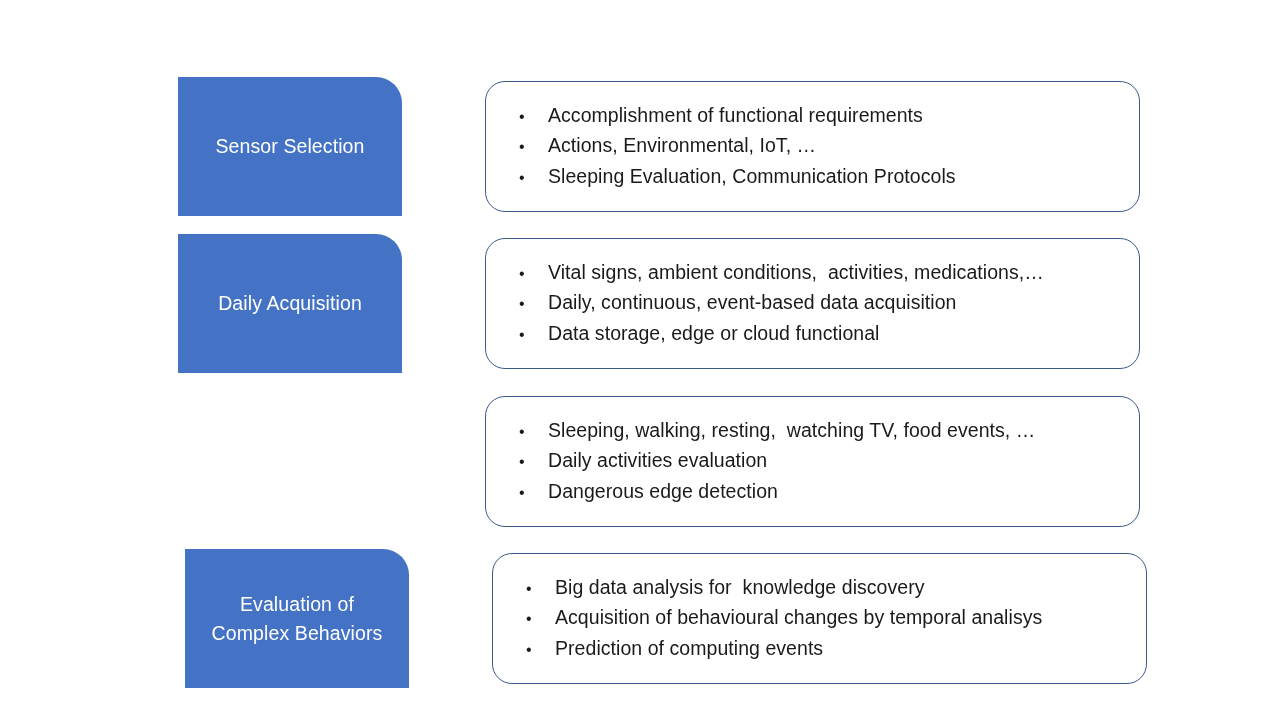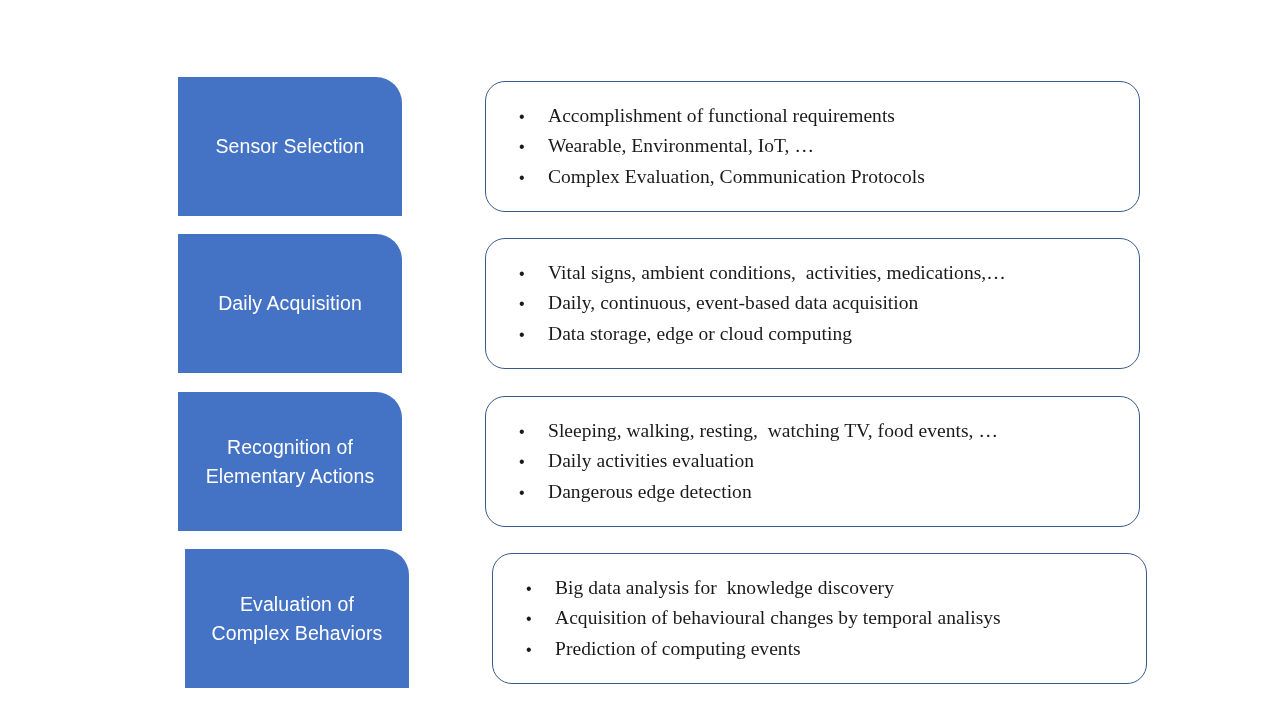--- a/index.html
+++ b/index.html
@@ -99,45 +99,44 @@
     font-size: 16px;
     line-height: 29.5px;
     color: #1a1a1a;
     text-align: left;
     padding-left: 3px;
     box-sizing: border-box;
   }
   .bullet-text {
     flex: 1 1 auto;
     white-space: pre;
-    font-family: Liberation Serif, serif;
   }
 </style>
 </head>
 <body>
 
 <div class="canvas">
 
   <div class="row row-1">
     <div class="stage-box">
       <span class="stage-label">Sensor Selection</span>
     </div>
     <div class="detail-box">
       <ul class="bullet-list">
         <li class="bullet-item">
           <span class="bullet-marker">•</span>
           <span class="bullet-text">Accomplishment of functional requirements</span>
         </li>
         <li class="bullet-item">
           <span class="bullet-marker">•</span>
-          <span class="bullet-text">Wearable, Environmental, IoT, …</span>
-        </li>
-        <li class="bullet-item">
-          <span class="bullet-marker">•</span>
-          <span class="bullet-text">Complex Evaluation, Communication Protocols</span>
+          <span class="bullet-text">Actions, Environmental, IoT, …</span>
+        </li>
+        <li class="bullet-item">
+          <span class="bullet-marker">•</span>
+          <span class="bullet-text">Sleeping Evaluation, Communication Protocols</span>
         </li>
       </ul>
     </div>
   </div>
 
   <div class="row row-2">
     <div class="stage-box">
       <span class="stage-label">Daily Acquisition</span>
     </div>
     <div class="detail-box">
@@ -145,31 +144,27 @@
         <li class="bullet-item">
           <span class="bullet-marker">•</span>
           <span class="bullet-text">Vital signs, ambient conditions,  activities, medications,…</span>
         </li>
         <li class="bullet-item">
           <span class="bullet-marker">•</span>
           <span class="bullet-text">Daily, continuous, event-based data acquisition</span>
         </li>
         <li class="bullet-item">
           <span class="bullet-marker">•</span>
-          <span class="bullet-text">Data storage, edge or cloud computing</span>
+          <span class="bullet-text">Data storage, edge or cloud functional</span>
         </li>
       </ul>
     </div>
   </div>
 
   <div class="row row-3">
-    <div class="stage-box">
-      <span class="stage-label">Recognition of
-Elementary Actions</span>
-    </div>
     <div class="detail-box">
       <ul class="bullet-list">
         <li class="bullet-item">
           <span class="bullet-marker">•</span>
           <span class="bullet-text">Sleeping, walking, resting,  watching TV, food events, …</span>
         </li>
         <li class="bullet-item">
           <span class="bullet-marker">•</span>
           <span class="bullet-text">Daily activities evaluation</span>
         </li>

